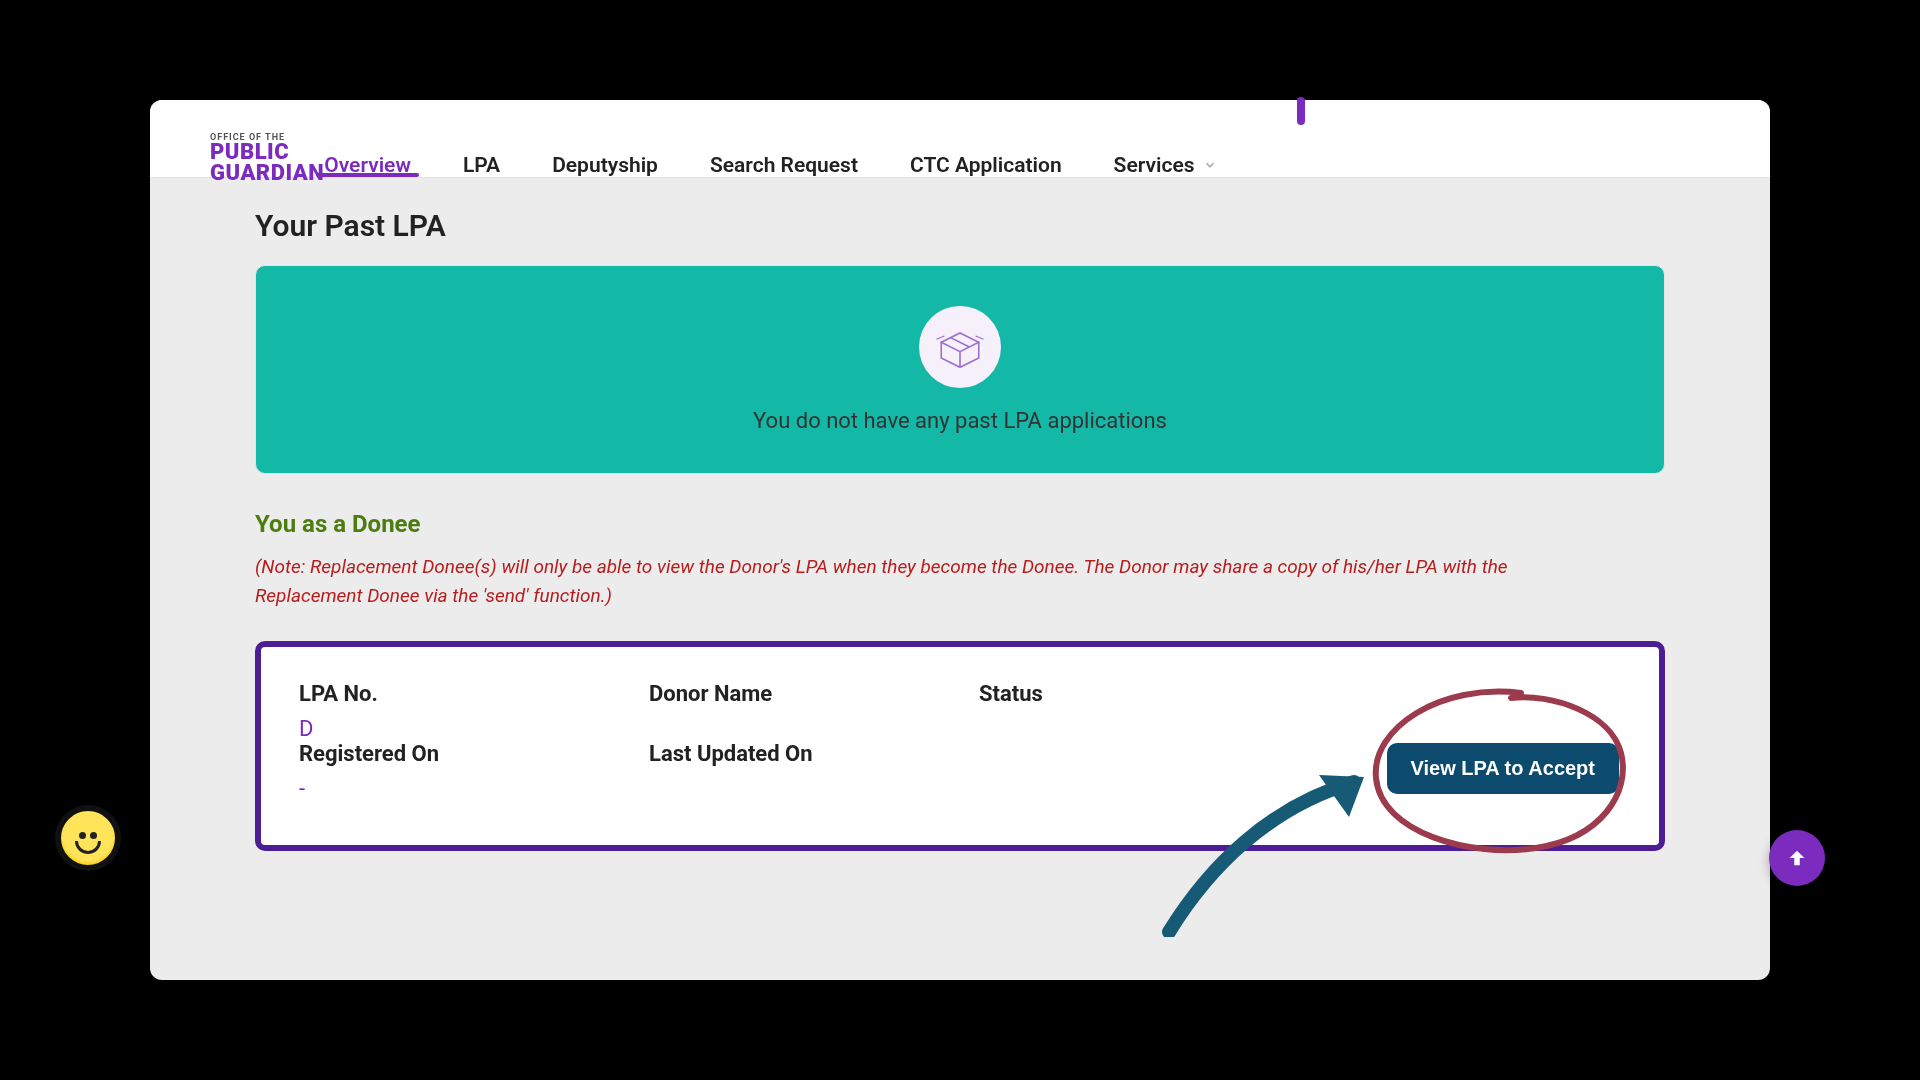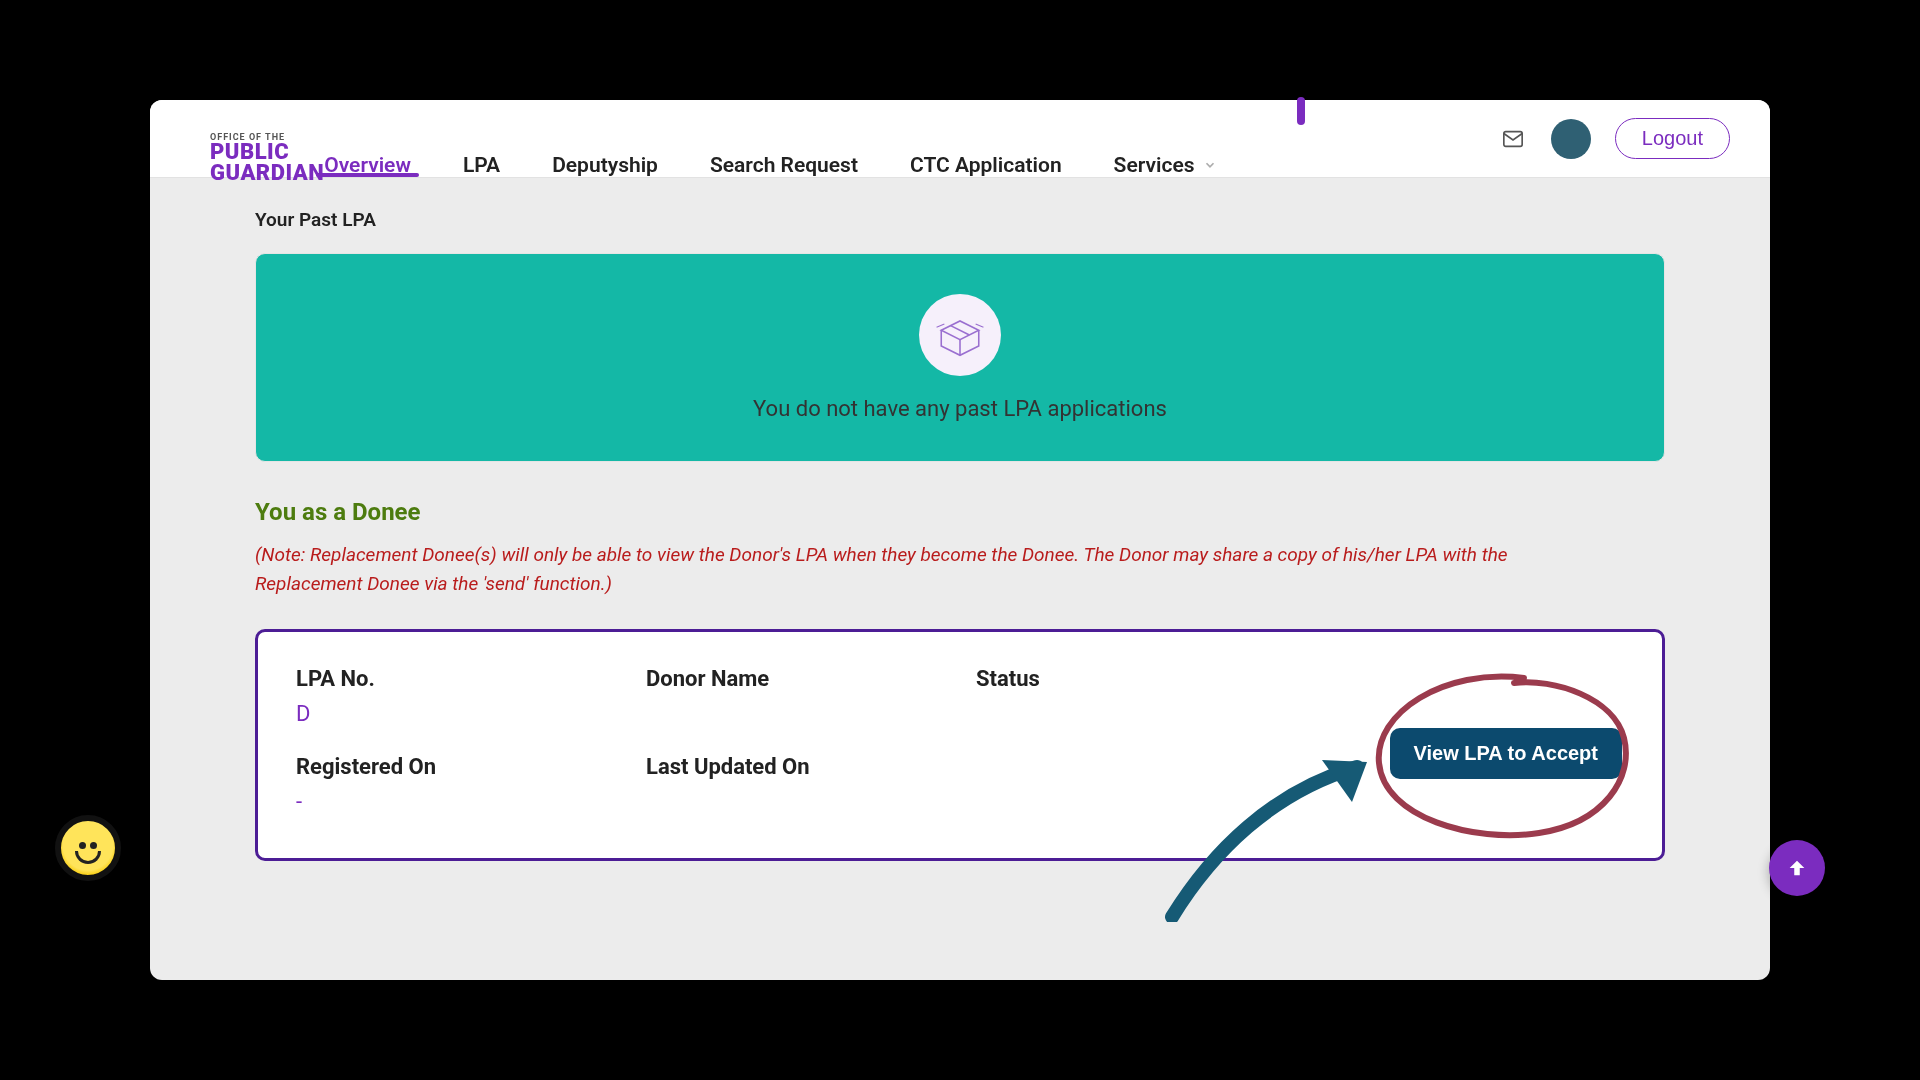--- a/index.html
+++ b/index.html
@@ -49,38 +49,37 @@
   }
   .mail-icon{ width:28px; height:22px; color:#555; cursor:pointer; }
   .avatar{ width:40px; height:40px; border-radius:50%; background:#2f6073; }
   .logout-btn{
     border:1.5px solid #7b2cbf; color:#7b2cbf; background:#fff;
     border-radius:24px; padding:8px 26px; font-size:20px; font-weight:500;
     cursor:pointer;
   }
   
   .content{ padding: 30px 105px 0 105px; position:relative; }
-  .section-title{ font-size:19px; font-weight:600; color:#222; margin-bottom:22px; }
+  .section-title{ font-size:30px; font-weight:600; color:#222; margin-bottom:22px; }
   .empty-card{
     background:#14b8a6; border:1px solid #e5e5e5; border-radius:10px;
     padding: 40px 20px; text-align:center;
   }
   .empty-icon-wrap{
     width:82px; height:82px; border-radius:50%; background:#f6f0fb;
     display:flex; align-items:center; justify-content:center; margin:0 auto 20px;
   }
   .empty-text{ font-size:22px; color:#333; }
   .donee-title{ font-size:24px; font-weight:700; margin-top:36px; color:#4d7c0f;}
   .donee-note{ font-size:19px; font-style:italic; color:#b91c1c; margin-top:14px; line-height:1.55; max-width: 1360px;}
   .donee-card{
-    background:#fff; border-radius:10px; border:3px solid #4c1d95;
+    background:#fff; border-radius:10px; border:6px solid #4c1d95;
     margin-top:30px; padding:34px 38px 44px; position:relative;
     display:grid;
     grid-template-columns: 350px 330px 370px 1fr;
-    row-gap:28px;
   }
   .field-label{ font-size:22px; font-weight:700; color:#222; }
   .field-val{ font-size:22px; color:#7b2cbf; margin-top:10px; }
   .field-val.dim{ color:#6a3fa5; }
   .view-btn{
     background:#0c4a6e; color:#fff; border:none;
     font-size:20px; font-weight:600;
     padding:14px 24px; border-radius:10px; cursor:pointer;
     position:absolute; right:40px; top:96px;
   }
@@ -134,30 +133,20 @@
       <div class="nav-item">
         <span>Services</span>
         <span class="chev">
           <svg width="14" height="14" viewBox="0 0 24 24" fill="none" stroke="#777" stroke-width="3">
               <polyline points="6 9 12 15 18 9"></polyline>
             </svg>
         </span>
       </div>
     </div>
     <div class="purple-blip"></div>
-    <div class="nav-right">
-      <span class="mail-icon">
-        <svg viewBox="0 0 24 24" width="28" height="22" fill="none" stroke="#555" stroke-width="1.8">
-          <rect x="2" y="4" width="20" height="16" rx="2"></rect>
-            <polyline points="2,6 12,13 22,6"></polyline>
-        </svg>
-      </span>
-      <div class="avatar"></div>
-      <button class="logout-btn">Logout</button>
-    </div>
   </div>
 
   <div class="content">
     <div class="section-title">Your Past LPA</div>
 
     <div class="empty-card">
       <div class="empty-icon-wrap">
         <svg width="50" height="50" viewBox="0 0 64 64" fill="none" stroke="#9a6fd0" stroke-width="2">
           <path d="M8 26 L32 14 L56 26 L32 38 Z"></path>
           <path d="M8 26 L8 46 L32 58 L56 46 L56 26"></path>

